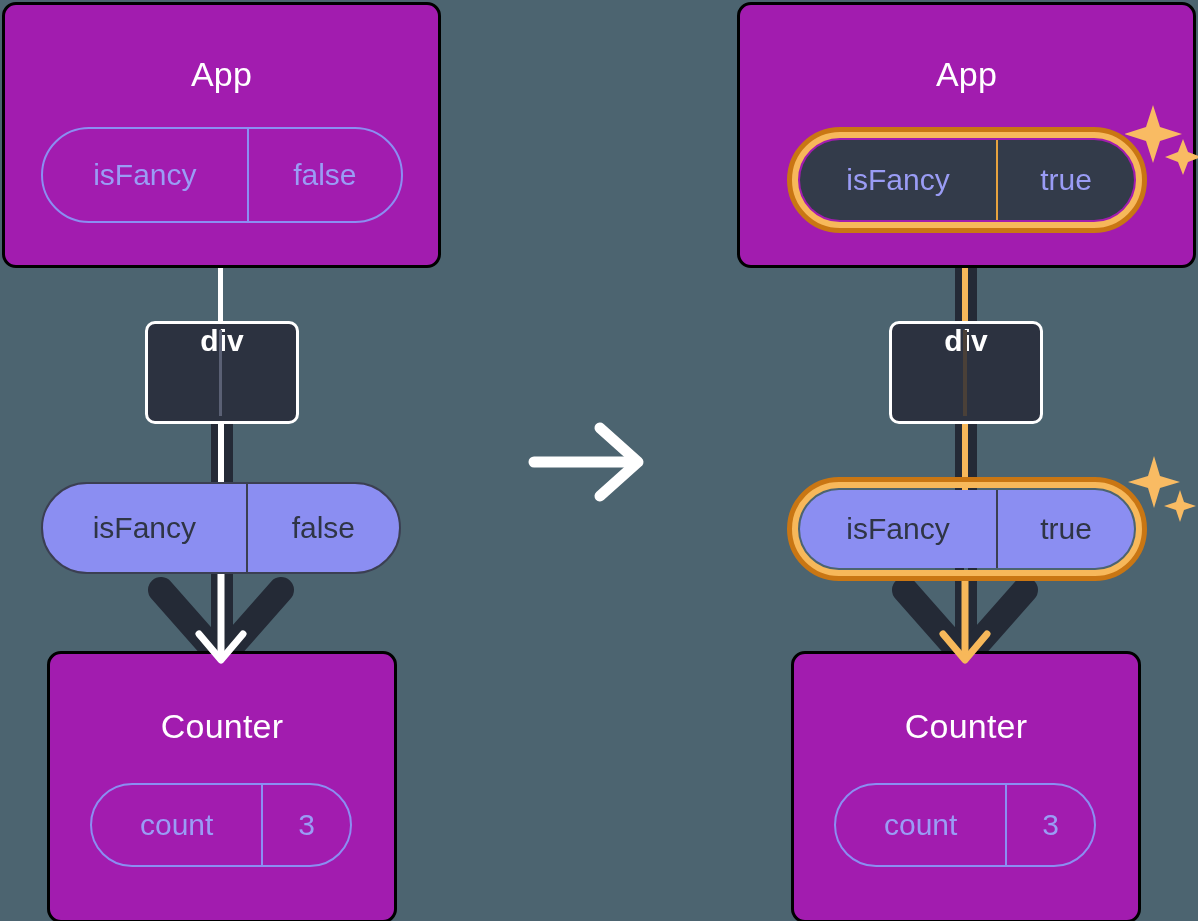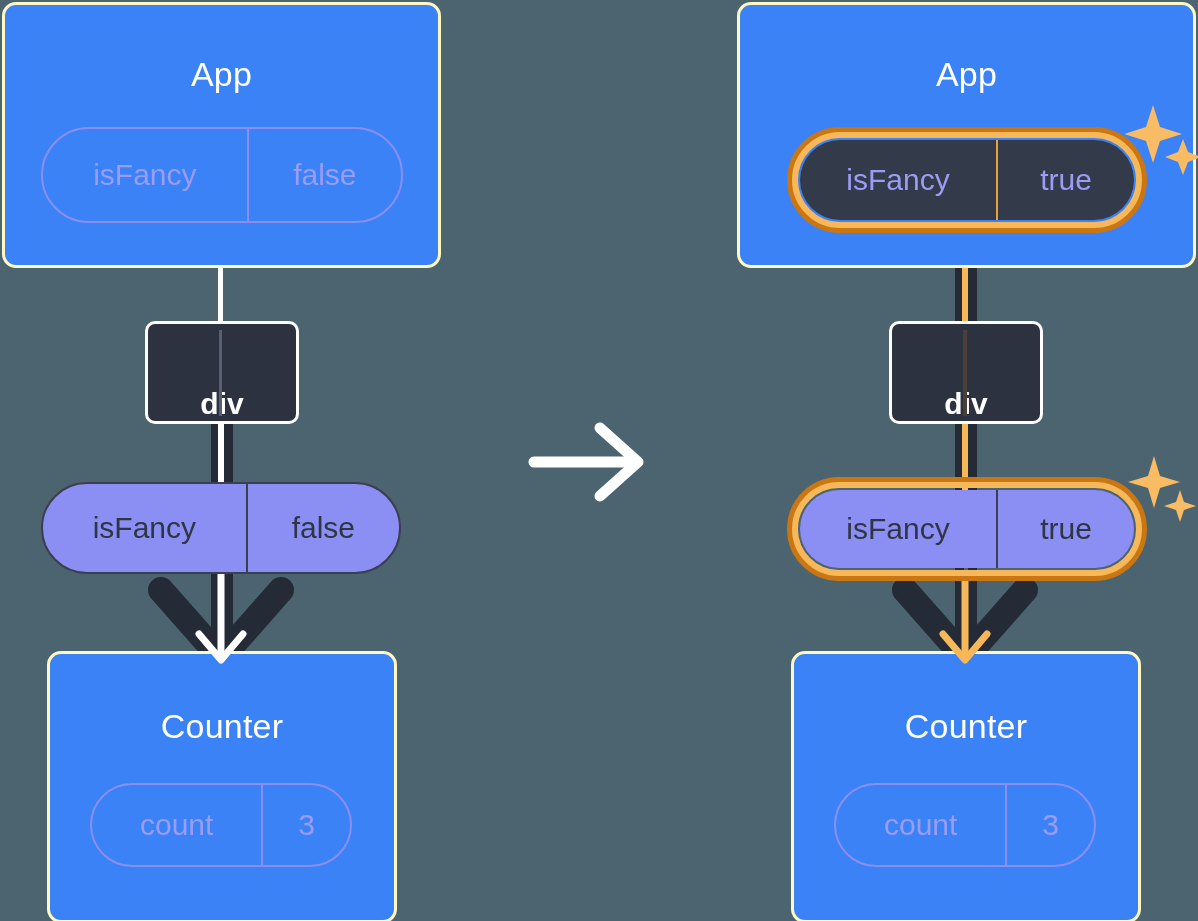--- a/index.html
+++ b/index.html
@@ -7,22 +7,22 @@
     width: 1198px; height: 921px;
     background: #4c6470;
     font-family: "Liberation Sans", sans-serif;
     overflow: hidden;
   }
   #stage { position: relative; width: 1198px; height: 921px; }
 
   
   .cbox {
     position: absolute;
-    background: #3b82f6;
-    border: 3px solid #fef9c3;
+    background: #a21caf;
+    border: 3px solid #000000;
     border-radius: 14px;
     z-index: 5;
   }
   .cbox-title {
     position: absolute;
     left: 0; right: 0;
     text-align: center;
     color: #ffffff;
     font-size: 34px;
     letter-spacing: .2px;
@@ -30,21 +30,21 @@
   }
 
   
   .divbox {
     position: absolute;
     background: #2c3240;
     border: 3px solid #ffffff;
     border-radius: 10px;
     z-index: 6;
     display: flex;
-    align-items: flex-end;
+    align-items: flex-start;
     justify-content: center;
   }
   .divbox .lbl {
     color: #ffffff;
     font-size: 30px;
     font-weight: 700;
     position: relative;
     z-index: 2;
   }
 

